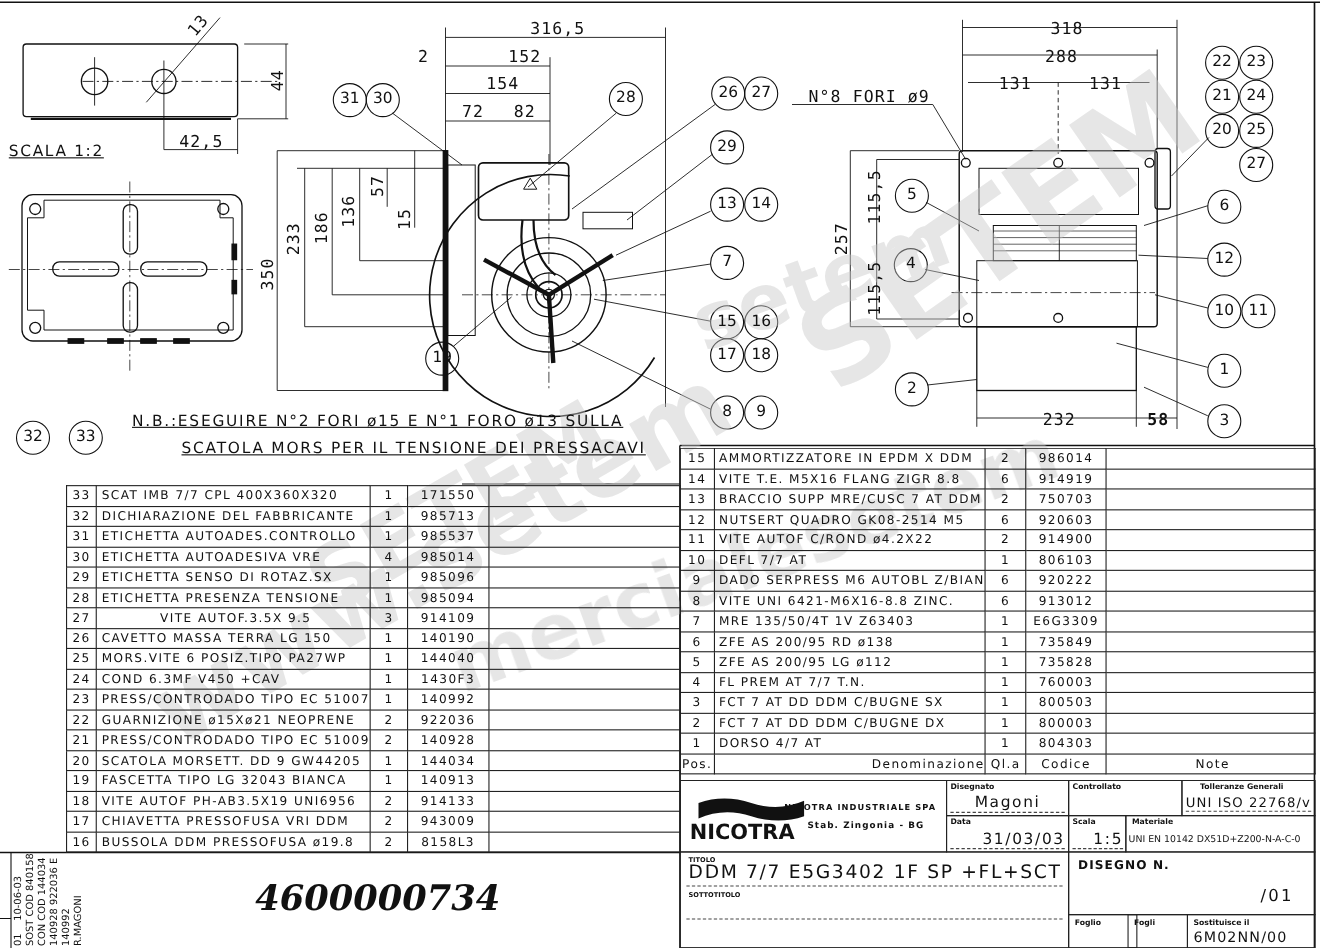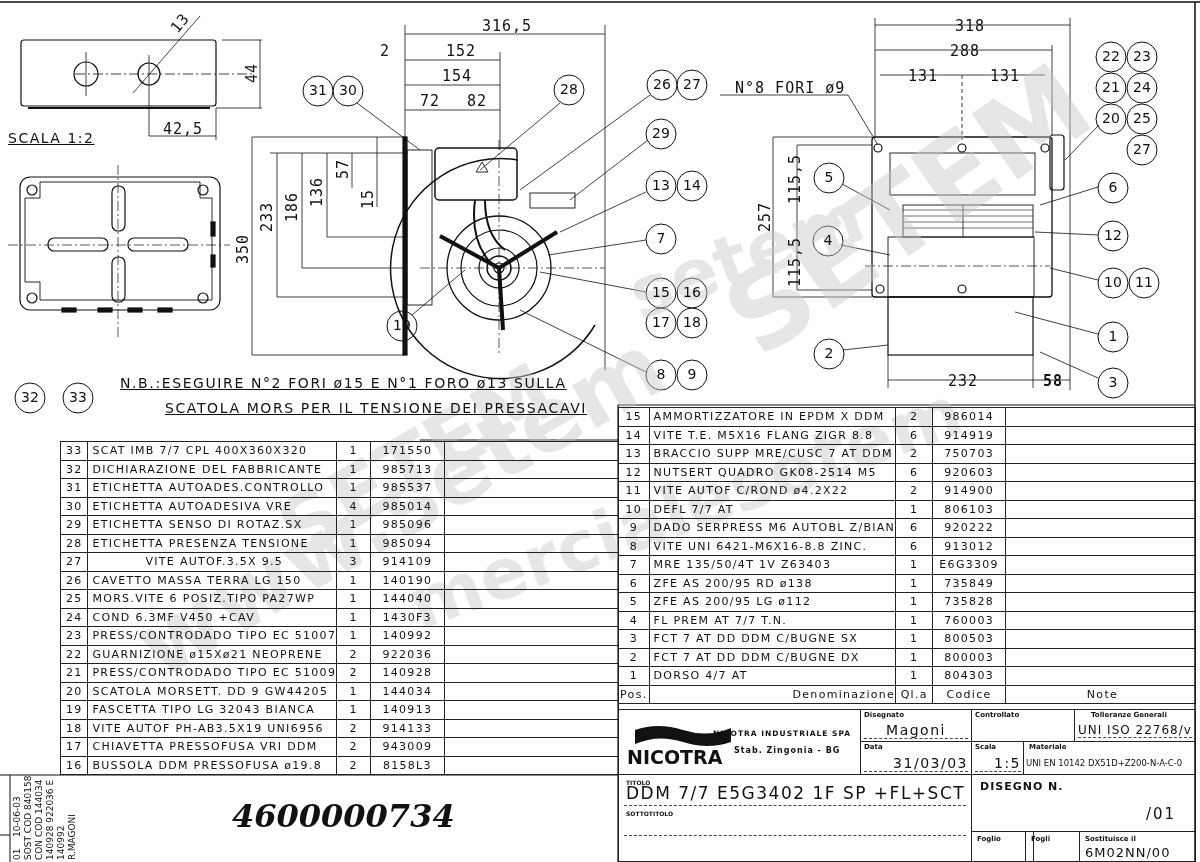--- a/index.html
+++ b/index.html
@@ -214,21 +214,21 @@
   </g>
 </svg>
 
 <div class="abs dim" style="left:170px;top:14px;transform:rotate(-50deg);">13</div>
 <div class="abs dim" style="left:242px;top:64px;transform:rotate(-90deg);">44</div>
 <div class="abs dim" style="left:163px;top:120px;">42,5</div>
 <div class="scala">SCALA 1:2</div>
 
 <div class="abs dim" style="left:482px;top:17px;">316,5</div>
 <div class="abs dim" style="left:380px;top:42px;">2</div>
-<div class="abs dim" style="left:446px;top:42px;">152</div>
+<div class="abs dim" style="left:462px;top:42px;">152</div>
 <div class="abs dim" style="left:442px;top:67px;">154</div>
 <div class="abs dim" style="left:420px;top:92px;">72</div>
 <div class="abs dim" style="left:467px;top:92px;">82</div>
 <div class="abs dim" style="left:228px;top:240px;transform:rotate(-90deg);">350</div>
 <div class="abs dim" style="left:252px;top:208px;transform:rotate(-90deg);">233</div>
 <div class="abs dim" style="left:277px;top:198px;transform:rotate(-90deg);">186</div>
 <div class="abs dim" style="left:302px;top:183px;transform:rotate(-90deg);">136</div>
 <div class="abs dim" style="left:333px;top:160px;transform:rotate(-90deg);">57</div>
 <div class="abs dim" style="left:358px;top:190px;transform:rotate(-90deg);">15</div>
 

